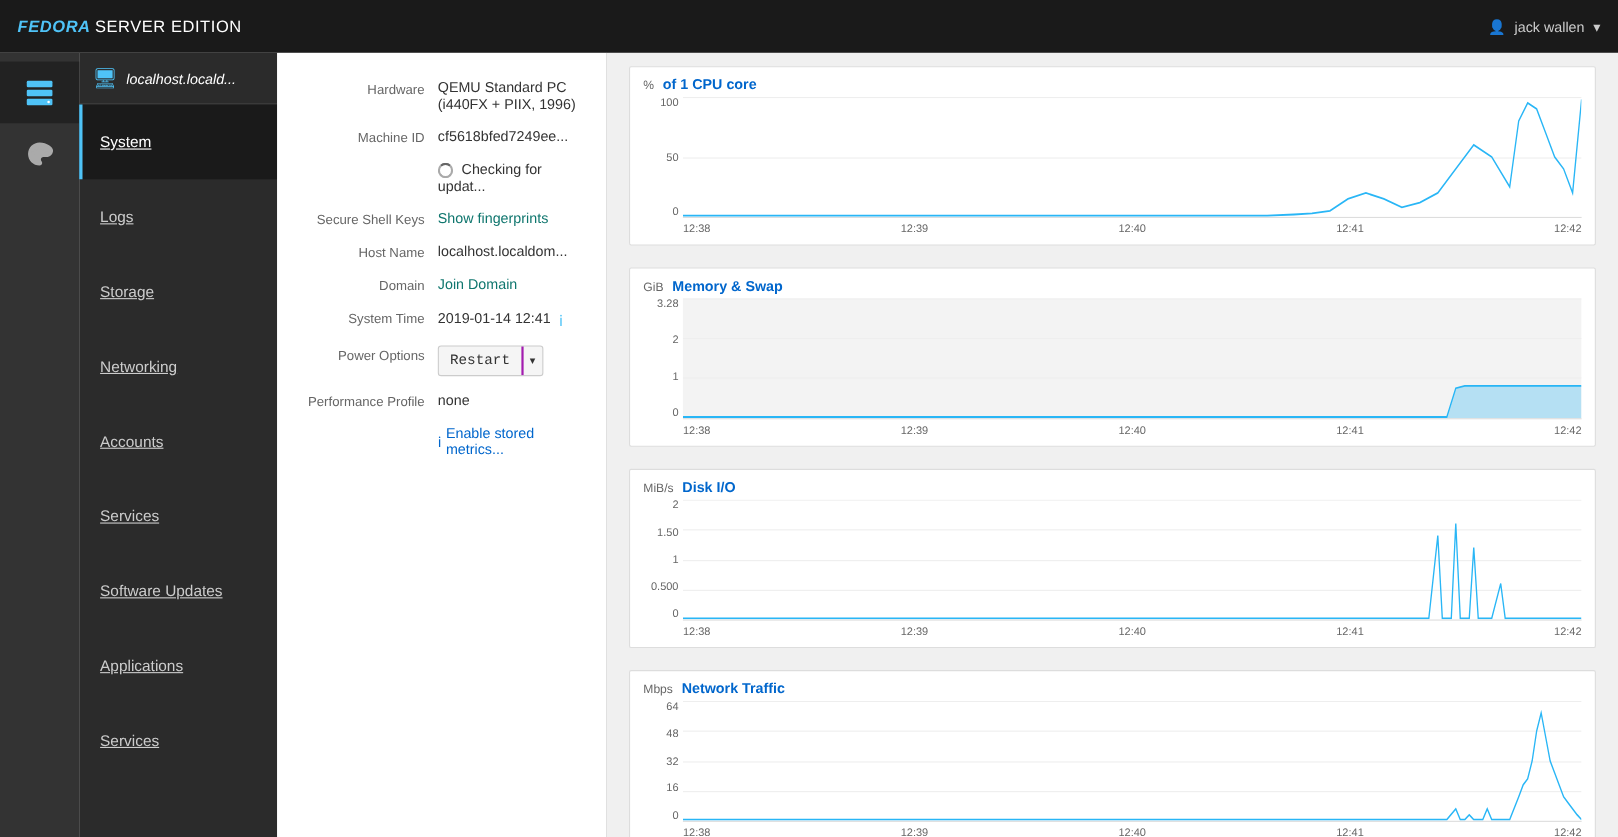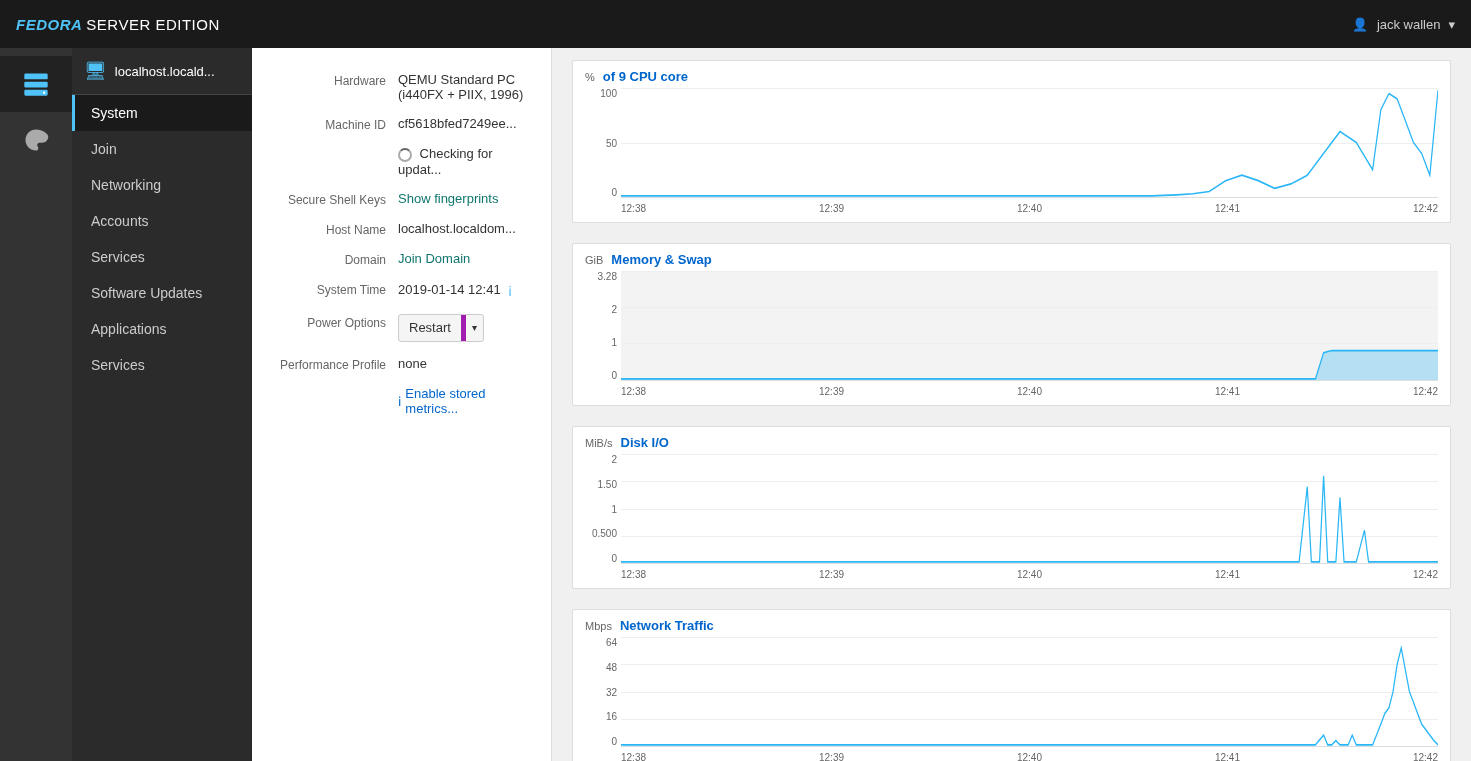--- a/index.html
+++ b/index.html
@@ -57,27 +57,28 @@
     }
     .server-header {
       display: flex;
       align-items: center;
       gap: 8px;
       padding: 12px 12px;
       border-bottom: 1px solid #444;
       cursor: pointer;
     }
     .server-header .server-icon { color: #4fc3f7; font-size: 18px; }
-    .server-header .server-name { color: #fff; font-size: 13px; white-space: nowrap; overflow: hidden; text-overflow: ellipsis; }
+    .server-header .server-name { color: #fff; font-size: 13px; white-space: nowrap; overflow: hidden; text-overflow: ellipsis; font-style: italic; }
     .nav-item {
-      padding: 10px 16px;
+      padding: 26px 16px;
       color: #ccc;
       font-size: 14px;
       cursor: pointer;
       border-left: 3px solid transparent;
+      text-decoration: underline;
     }
     .nav-item.active { background: #1a1a1a; color: #fff; border-left: 3px solid #4fc3f7; }
 
     
     #content {
       flex: 1;
       display: flex;
       overflow: hidden;
       background: #f0f0f0;
     }
@@ -114,21 +115,21 @@
     .btn-restart {
       display: inline-flex;
       align-items: center;
       border: 1px solid #ccc;
       background: #f5f5f5;
       border-radius: 3px;
       font-size: 13px;
       cursor: pointer;
       height: 28px;
     }
-    .btn-restart .btn-main { padding: 0 10px; border-right: 5px solid #a21caf; height: 100%; display: flex; align-items: center; }
+    .btn-restart .btn-main { padding: 0 10px; border-right: 2px solid #a21caf; height: 100%; display: flex; align-items: center; font-family: Liberation Mono, monospace; }
     .btn-restart .btn-arrow { padding: 0 6px; height: 100%; display: flex; align-items: center; font-size: 10px; }
     .info-value .spin-icon { display: inline-block; width: 14px; height: 14px; border: 2px solid #aaa; border-top-color: #666; border-radius: 50%; animation: spin 1s linear infinite; vertical-align: middle; margin-right: 4px; }
     @keyframes spin { to { transform: rotate(360deg); } }
     .info-icon { color: #4fc3f7; font-size: 14px; vertical-align: middle; margin-left: 4px; }
     .enable-metrics { color: #0066cc; font-size: 13px; cursor: pointer; display: flex; align-items: center; gap: 4px; }
 
     
     #charts-panel {
       flex: 1;
       padding: 12px 20px;
@@ -186,21 +187,22 @@
         </svg>
     </div>
   </div>
 
   <div id="nav-sidebar">
     <div class="server-header">
       <span class="server-icon">🖥</span>
       <span class="server-name">localhost.locald...</span>
     </div>
     <div class="nav-item active">System</div>
-    <div class="nav-item">Join</div>
+    <div class="nav-item">Logs</div>
+    <div class="nav-item">Storage</div>
     <div class="nav-item">Networking</div>
     <div class="nav-item">Accounts</div>
     <div class="nav-item">Services</div>
     <div class="nav-item">Software Updates</div>
     <div class="nav-item">Applications</div>
     <div class="nav-item">Services</div>
   </div>
 
   <div id="content">
 
@@ -277,21 +279,21 @@
         </div>
       </div>
 
     </div>
 
     <div id="charts-panel">
 
       <div class="chart-section">
         <div class="chart-header">
           <span class="chart-unit">%</span>
-          <span class="chart-title">of 9 CPU core</span>
+          <span class="chart-title">of 1 CPU core</span>
         </div>
         <div class="chart-area">
           <div class="y-axis">
             <span class="y-label">100</span>
             <span class="y-label">50</span>
             <span class="y-label">0</span>
           </div>
           <div class="chart-body">
             <div class="grid-line" style="top:0%"></div>
             <div class="grid-line" style="top:50%"></div>

